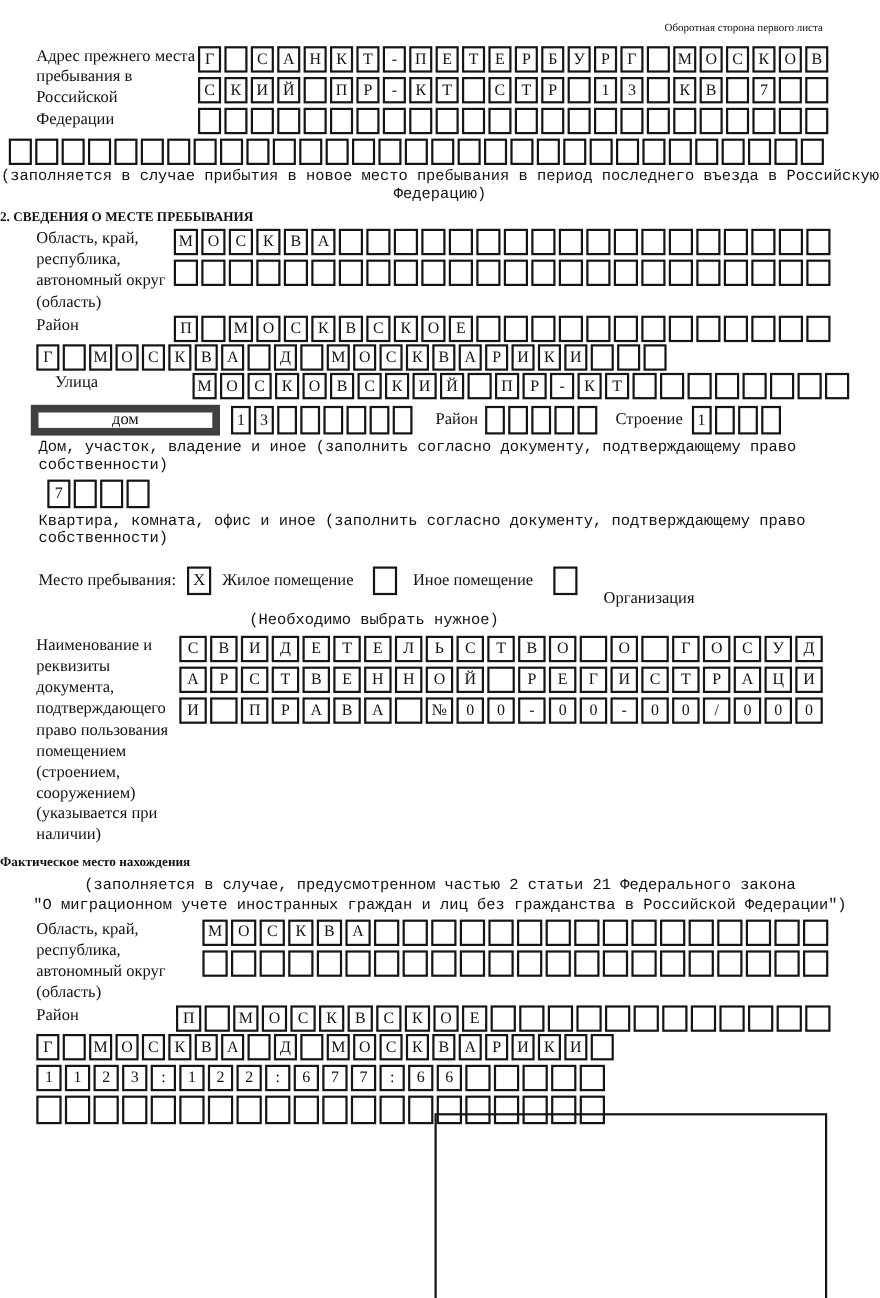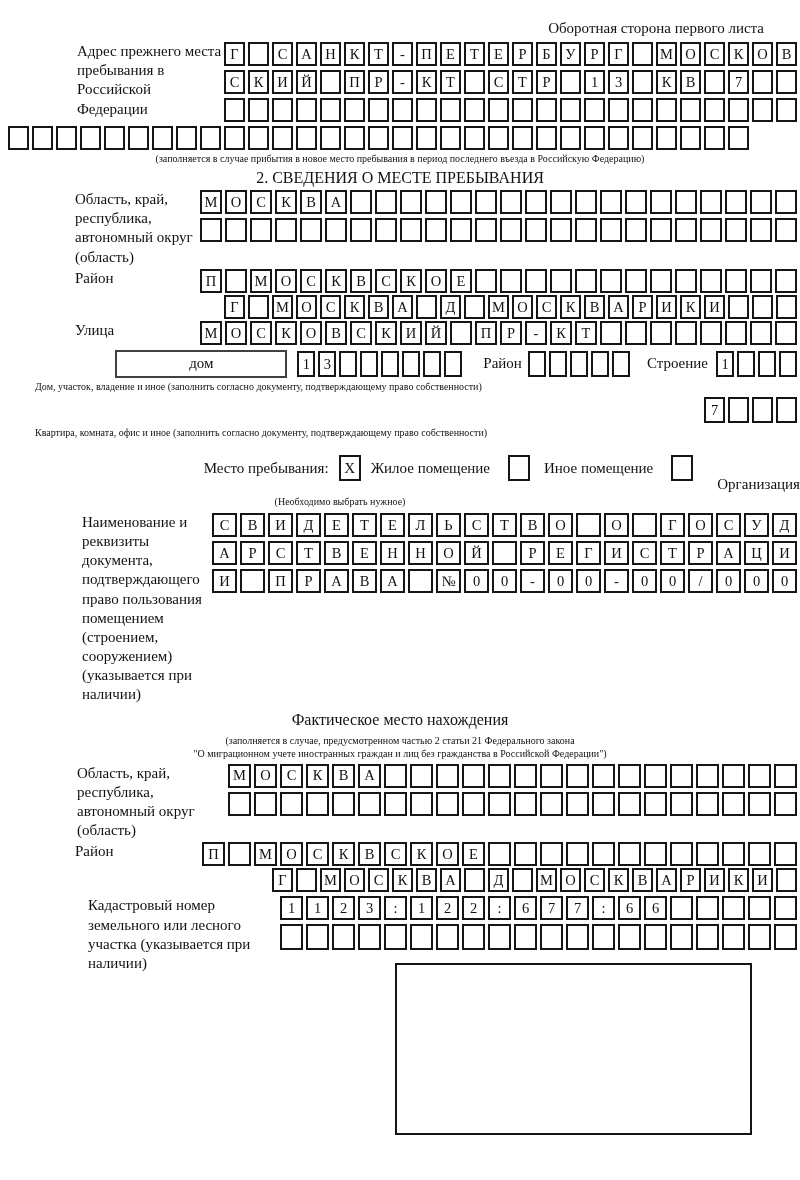--- a/index.html
+++ b/index.html
@@ -1,39 +1,39 @@
 <!DOCTYPE html>
 <html><head>
 <meta charset="utf-8">
 <style>
   html,body{margin:0;padding:0;}
   body{
     width:800px;height:1180px;background:#ffffff;color:#111;
     font-family:"Liberation Serif", serif;font-size:15px;
     position:relative;overflow:hidden;
   }
-  .hdr-note{position:absolute;top:20px;right:36px;font-size:15px;}
-  .fgroup{display:flex;align-items:flex-start;justify-content:flex-end;}
+  .hdr-note{position:absolute;top:20px;right:52px;font-size:10px;}
+  .fgroup{display:flex;align-items:flex-start;}
   .flabel{flex:none;font-size:15px;line-height:1.28;}
   .rows{flex:none;}
   .boxrow{display:flex;}
   .boxrow + .boxrow{margin-top:4px;}
   .cbox{
     box-sizing:border-box;flex:none;
     width:var(--bw,21px);height:24px;
     border:2px solid #151515;margin-right:3px;
     display:flex;align-items:center;justify-content:center;
     font-size:14.5px;line-height:1;
   }
   .h26 .cbox{height:26px;}
-  .caption{font-size:10px;}
+  .caption{font-size:14px;font-family:Liberation Mono, monospace;}
   .center{text-align:center;}
-  .sec-title{font-weight:normal;font-size:16px;text-align:center;}
+  .sec-title{font-weight:bold;font-size:12px;}
   .labelbox{
-    box-sizing:border-box;border:2px solid #404040;
+    box-sizing:border-box;border:7px solid #404040;
     display:flex;align-items:center;justify-content:center;flex:none;
   }
   .checkbox{
     box-sizing:border-box;width:22px;height:26px;flex:none;
     border:2px solid #151515;display:flex;align-items:center;justify-content:center;
     font-size:15px;
   }
   .inline-lbl{flex:none;padding-top:3px;}
   .stamp-box{
     box-sizing:border-box;border:2px solid #151515;background:#fff;
@@ -546,21 +546,20 @@
       <span class="cbox">А</span>
       <span class="cbox">Р</span>
       <span class="cbox">И</span>
       <span class="cbox">К</span>
       <span class="cbox">И</span>
       <span class="cbox"></span>
     </div>
 </div>
 
 <div class="fgroup" style="margin-left:33px;margin-top:4px;">
-  <div class="flabel" style="width:192px;">Кадастровый номер земельного или лесного участка (указывается при наличии)</div>
   <div class="rows">
     <div class="boxrow" style="--bw:23px;">
         <span class="cbox">1</span>
         <span class="cbox">1</span>
         <span class="cbox">2</span>
         <span class="cbox">3</span>
         <span class="cbox">:</span>
         <span class="cbox">1</span>
         <span class="cbox">2</span>
         <span class="cbox">2</span>

